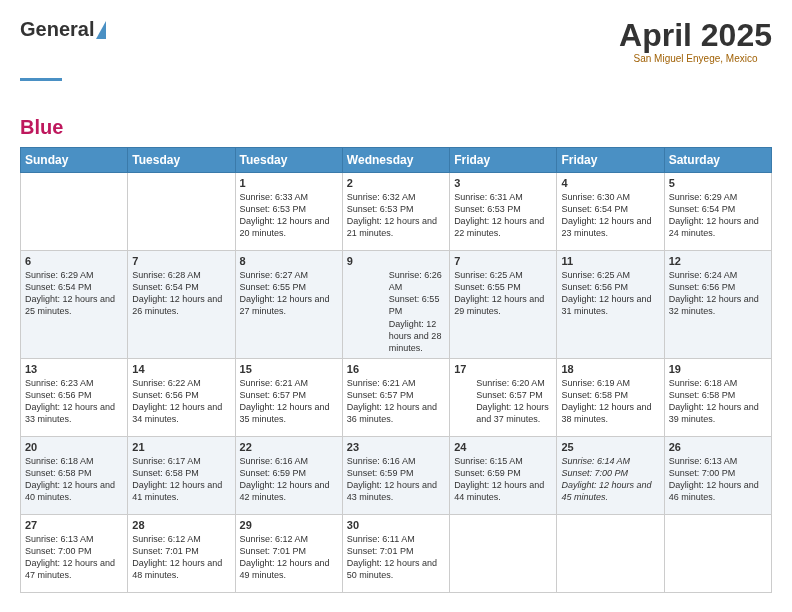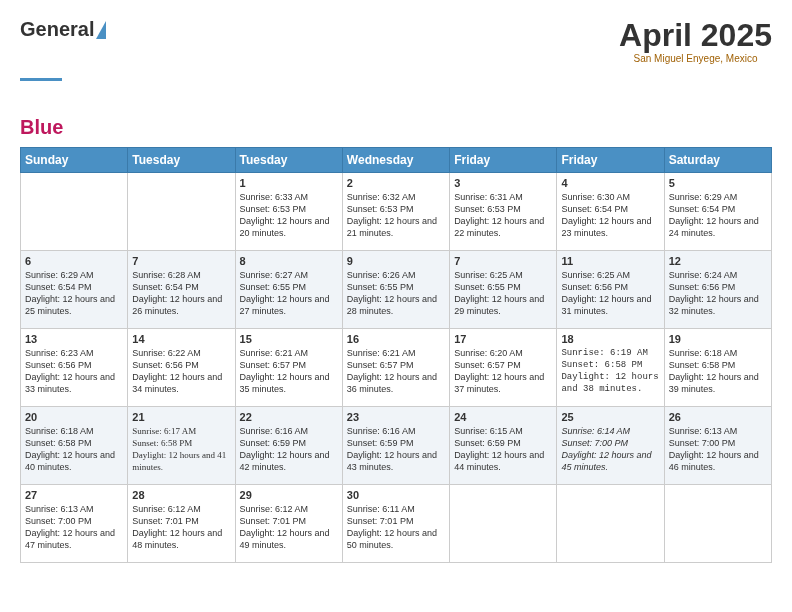--- a/index.html
+++ b/index.html
@@ -184,21 +184,21 @@
 Daylight: 12 hours and 26 minutes.</div>
           </td>
           <td>
             <span class="day-num">8</span>
             <div class="day-info" style="white-space: pre-line;">Sunrise: 6:27 AM
 Sunset: 6:55 PM
 Daylight: 12 hours and 27 minutes.</div>
           </td>
           <td>
             <span class="day-num">9</span>
-            <div class="day-info" style="white-space: pre-line;">Sunrise: 6:26 AM
+            <div class="day-info" style="white-space: pre-line; margin-left: 42px;">Sunrise: 6:26 AM
 Sunset: 6:55 PM
 Daylight: 12 hours and 28 minutes.</div>
           </td>
           <td>
             <span class="day-num">7</span>
             <div class="day-info" style="white-space: pre-line;">Sunrise: 6:25 AM
 Sunset: 6:55 PM
 Daylight: 12 hours and 29 minutes.</div>
           </td>
           <td>
@@ -234,47 +234,47 @@
 Daylight: 12 hours and 35 minutes.</div>
           </td>
           <td>
             <span class="day-num">16</span>
             <div class="day-info" style="white-space: pre-line;">Sunrise: 6:21 AM
 Sunset: 6:57 PM
 Daylight: 12 hours and 36 minutes.</div>
           </td>
           <td>
             <span class="day-num">17</span>
-            <div class="day-info" style="white-space: pre-line;">Sunrise: 6:20 AM
+            <div class="day-info" style="white-space: pre-line; margin-left: 22px;">Sunrise: 6:20 AM
 Sunset: 6:57 PM
 Daylight: 12 hours and 37 minutes.</div>
           </td>
           <td>
             <span class="day-num">18</span>
-            <div class="day-info" style="white-space: pre-line; font-family: Liberation Mono, monospace;">Sunrise: 6:19 AM
+            <div class="day-info" style="white-space: pre-line;">Sunrise: 6:19 AM
 Sunset: 6:58 PM
 Daylight: 12 hours and 38 minutes.</div>
           </td>
           <td>
             <span class="day-num">19</span>
             <div class="day-info" style="white-space: pre-line;">Sunrise: 6:18 AM
 Sunset: 6:58 PM
 Daylight: 12 hours and 39 minutes.</div>
           </td>
         </tr>
         <tr>
           <td>
             <span class="day-num">20</span>
             <div class="day-info" style="white-space: pre-line;">Sunrise: 6:18 AM
 Sunset: 6:58 PM
 Daylight: 12 hours and 40 minutes.</div>
           </td>
           <td>
             <span class="day-num">21</span>
-            <div class="day-info" style="white-space: pre-line; font-family: Liberation Serif, serif;">Sunrise: 6:17 AM
+            <div class="day-info" style="white-space: pre-line;">Sunrise: 6:17 AM
 Sunset: 6:58 PM
 Daylight: 12 hours and 41 minutes.</div>
           </td>
           <td>
             <span class="day-num">22</span>
             <div class="day-info" style="white-space: pre-line;">Sunrise: 6:16 AM
 Sunset: 6:59 PM
 Daylight: 12 hours and 42 minutes.</div>
           </td>
           <td>

